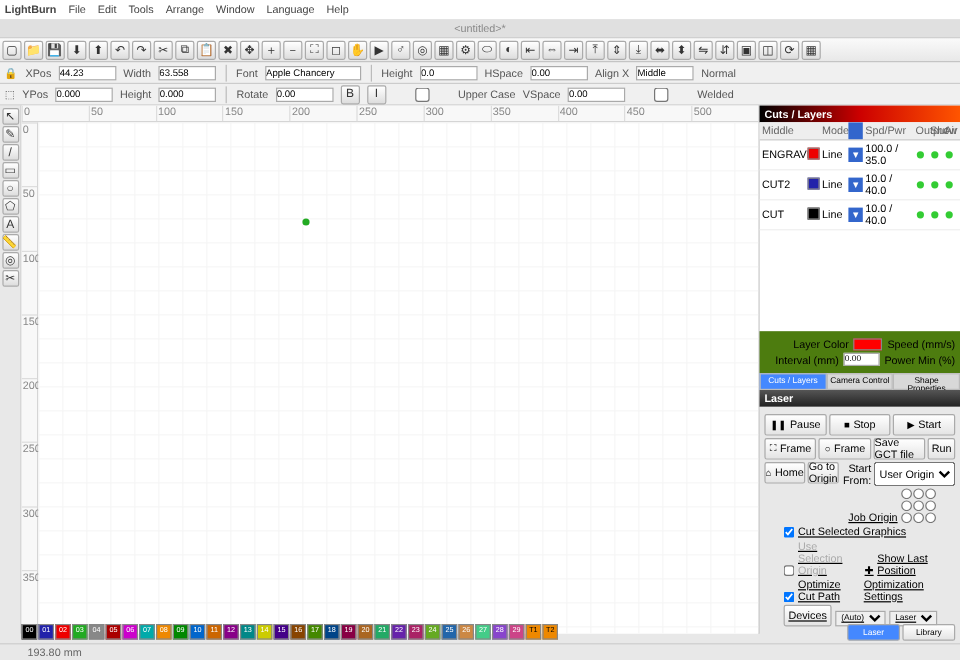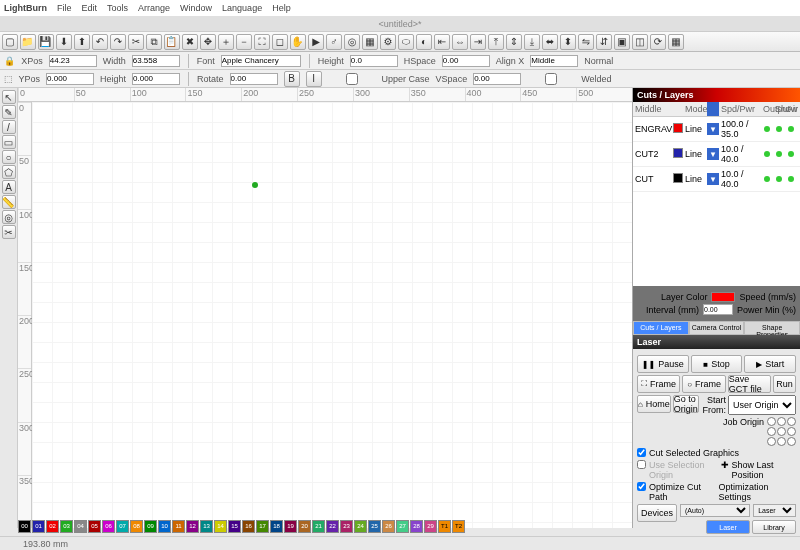--- a/index.html
+++ b/index.html
@@ -36,33 +36,33 @@
 .layers-table .lrow div { padding: 1px 2px; }
 .c-name { width: 38px; }
 .c-swatch { width: 12px; }
 .c-swatch span { display: inline-block; width: 10px; height: 10px; border: 1px solid #888; }
 .c-mode { width: 24px; }
 .c-chev { width: 12px; background: #36c; color: #fff; text-align: center; }
 .c-sp { width: 42px; }
 .c-dot { width: 12px; text-align: center; }
 .gdot { display: inline-block; width: 6px; height: 6px; background: #3c3; border-radius: 50%; }
 .layers-fill { flex: 1; background: #fff; }
-.layer-props { background: #737373; padding: 4px; font-size: 7px; }
+.layer-props { background: #4d7c0f; padding: 4px; font-size: 7px; }
 .layer-props .prow { display: flex; align-items: center; justify-content: flex-end; gap: 4px; margin: 2px 0; }
 .layer-props .swatch { width: 24px; height: 10px; background: #f00; border: 1px solid #888; }
 .layer-props input { width: 30px; height: 11px; font-size: 7px; border: 1px solid #aaa; }
 .tabbar { display: flex; height: 14px; background: #d8d8d8; }
 .tabbar div { flex: 1; text-align: center; font-size: 7px; padding: 2px 0; background: #d8d8d8; border: 1px solid #bbb; cursor: pointer; }
 .tabbar .active { background: #48f; color: #fff; }
 .laser-panel { background: #e8e8e8; padding: 4px; font-size: 7px; }
 .laser-panel .status { color: #666; padding: 2px 0; }
 .btnrow { display: flex; gap: 2px; margin: 2px 0; }
 .lbtn { flex: 1; height: 18px; background: linear-gradient(#fff,#e4e4e4); border: 1px solid #aaa; border-radius: 2px; display: flex; align-items: center; justify-content: center; gap: 3px; font-size: 7px; cursor: pointer; }
 .lbtn .ico { font-size: 8px; }
-.optrow { display: flex; align-items: flex-start; gap: 3px; margin: 2px 0; font-size: 7px; }
+.optrow { display: flex; align-items: flex-end; gap: 3px; margin: 2px 16px; font-size: 7px; text-decoration: underline; }
 .optrow input[type=checkbox] { width: 9px; height: 9px; }
 .optrow input[type=radio] { width: 9px; height: 9px; }
 .optrow select { height: 13px; font-size: 7px; border: 1px solid #aaa; flex: 1; }
 .bottombar { position: absolute; bottom: 16px; left: 0; right: 0; height: 16px; display: flex; align-items: center; }
 .palette { display: flex; gap: 1px; padding: 0 18px; }
 .palette div { width: 13px; height: 13px; border: 1px solid #888; cursor: pointer; font-size: 6px; color: #fff; display: flex; align-items: center; justify-content: center; }
 .sidebtns { position: absolute; right: 4px; bottom: 16px; display: flex; gap: 2px; }
 .sidebtns .lbtn { width: 44px; height: 14px; }
 .sidebtns .active { background: #48f; color: #fff; }
 .statusbar { position: absolute; bottom: 0; left: 0; right: 0; height: 14px; background: #e8e8e8; border-top: 1px solid #ccc; font-size: 7px; color: #666; padding: 2px 23px; }

